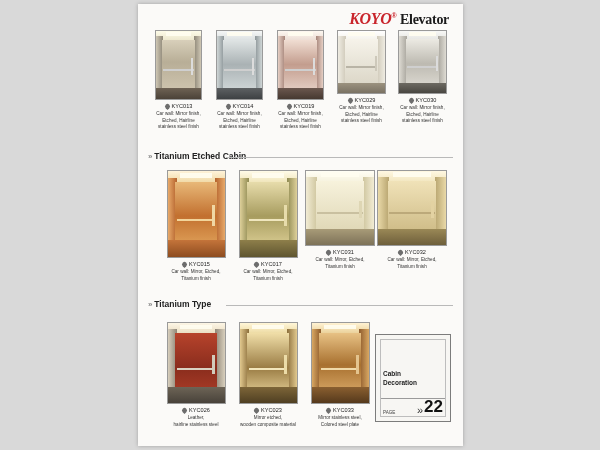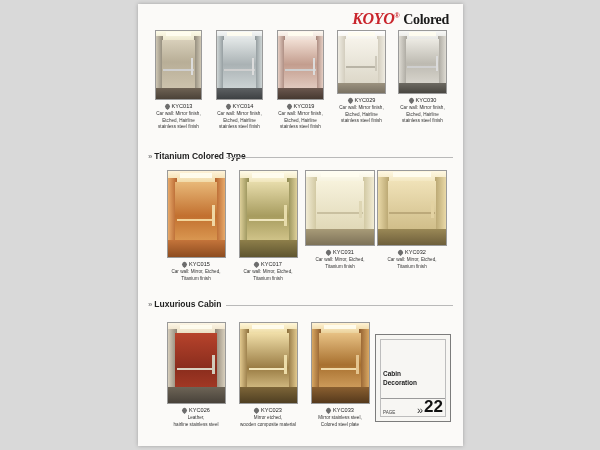--- a/index.html
+++ b/index.html
@@ -175,21 +175,21 @@
   }
 </style>
 </head>
 <body>
 
 <div class="page">
   <div class="sheet">
 
     <div class="brand">
       <span class="koyo">KOYO</span><span class="reg">®</span>
-      <span class="elev">Colored</span>
+      <span class="elev">Elevator</span>
     </div>
 
     <div class="row" style="left:10px; top:26px; width:305px;">
 
       <div class="cell" style="width:61px;">
         <div class="thumb" style="width:45px;height:68px;">
           <div class="cab">
             <div class="ceil"></div>
             <div class="light"></div>
             <div class="lwall" style="background:linear-gradient(90deg,#cfc7b4,#8e8778);"></div>
@@ -278,21 +278,21 @@
         </div>
         <div class="code"><span class="pin"></span><span>KYC030</span></div>
         <div class="desc">Car wall: Mirror finish,
 Etched, Hairline
 stainless steel finish</div>
       </div>
 
     </div>
 
     <div class="section-head" style="top:147px;">
-      <span class="arrows">››</span><span>Titanium Colored Type</span>
+      <span class="arrows">››</span><span>Titanium Etched Cabin</span>
       <span class="rule"></span>
     </div>
 
     <div class="row" style="left:22px; top:166px; width:290px;">
 
       <div class="cell" style="width:72px;">
         <div class="thumb" style="width:57px;height:86px;">
           <div class="cab">
             <div class="ceil" style="background:linear-gradient(#fff3d9,#f0d9a5);height:14%;"></div>
             <div class="light"></div>
@@ -359,21 +359,21 @@
           </div>
         </div>
         <div class="code"><span class="pin"></span><span>KYC032</span></div>
         <div class="desc">Car wall: Mirror, Etched,
 Titanium finish</div>
       </div>
 
     </div>
 
     <div class="section-head" style="top:295px;">
-      <span class="arrows">››</span><span>Luxurious Cabin</span>
+      <span class="arrows">››</span><span>Titanium Type</span>
       <span class="rule"></span>
     </div>
 
     <div class="row" style="left:22px; top:318px; width:216px;">
 
       <div class="cell" style="width:72px;">
         <div class="thumb" style="width:57px;height:80px;">
           <div class="cab">
             <div class="ceil" style="background:linear-gradient(#fdf6e6,#e9dcc0);height:14%;"></div>
             <div class="light"></div>

